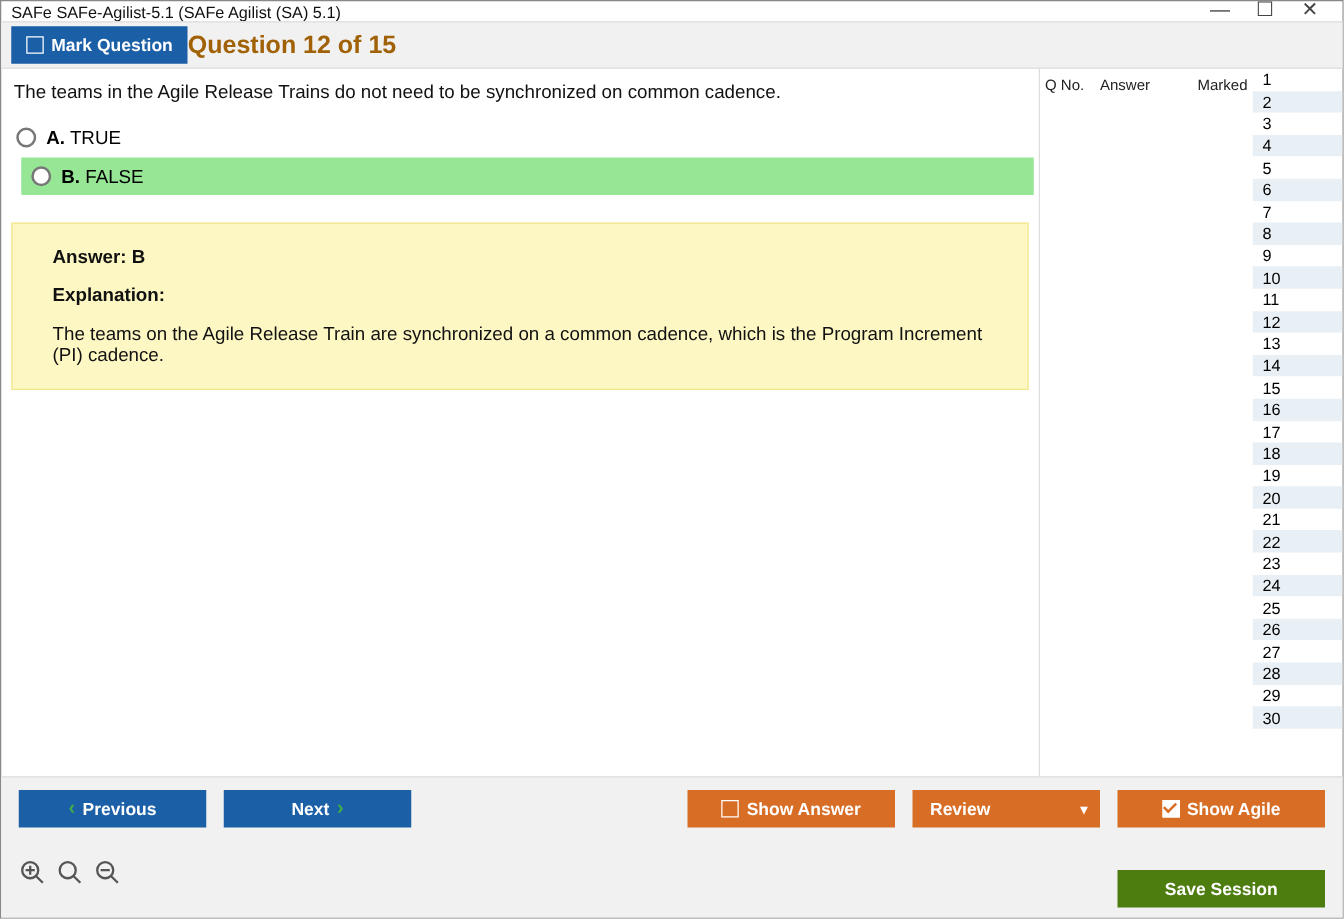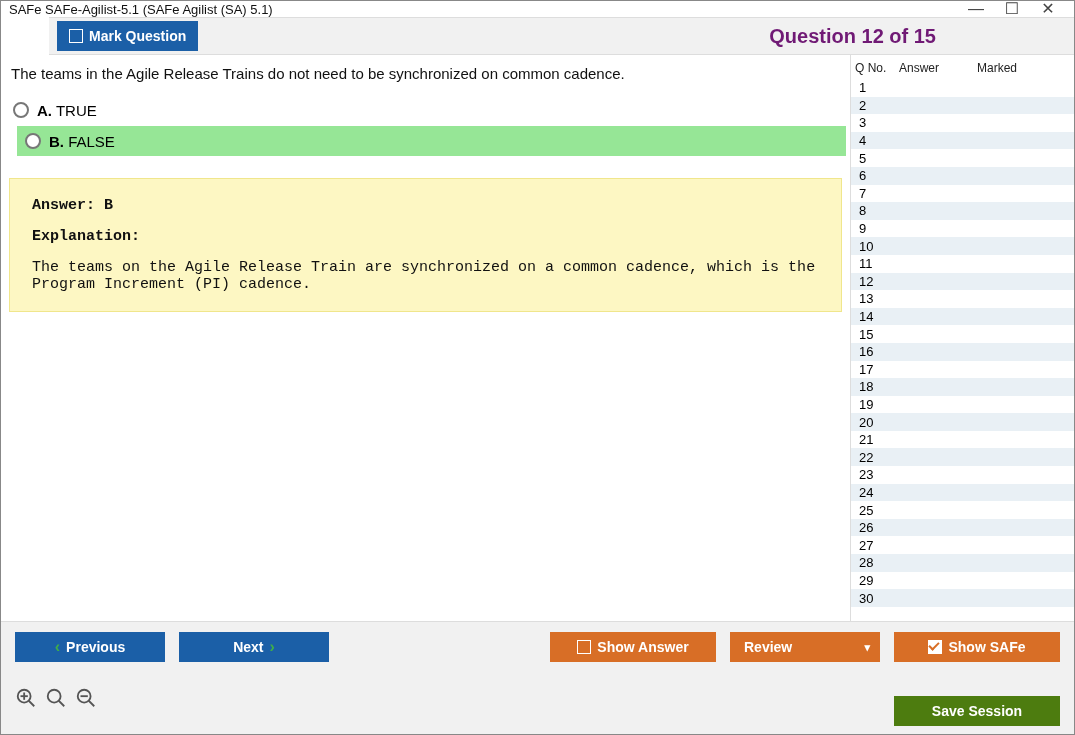--- a/index.html
+++ b/index.html
@@ -1,40 +1,40 @@
 <!DOCTYPE html>
 <html><head>
 <meta charset="utf-8">
 <style>
 * { box-sizing: border-box; margin:0; padding:0; }
 html,body { width:1075px; height:735px; font-family: Arial, Helvetica, sans-serif; font-size:14px; background:#fff; }
 .window { width:1075px; height:735px; border:1px solid #888; position:relative; display:flex; flex-direction:column; }
 .titlebar { height:16px; display:flex; align-items:center; padding:0 8px; font-size:13px; color:#111; }
 .titlebar .title { flex:1; }
 .titlebar .wbtn { width:36px; text-align:center; color:#444; font-size:16px; line-height:28px; }
-.toolbar { height:38px; background:#f1f1f1; border-top:1px solid #ddd; border-bottom:1px solid #ddd; display:flex; align-items:center; padding:0 8px;margin-left:48px; }
+.toolbar { height:38px; background:#f1f1f1; border-top:1px solid #ddd; border-bottom:1px solid #ddd; display:flex; align-items:center; padding:0 8px; }
 .btn { display:inline-flex; align-items:center; justify-content:center; gap:6px; height:30px; border:none; color:#fff; font-weight:600; font-size:14px; padding:0 12px; cursor:pointer; }
 .btn-blue  { background:#1b5fa7; }
 .btn-orange{ background:#d86e26; }
 .btn-dark  { background:#4d7c0f;margin-top:24px; }
 .btn .chk { width:14px; height:14px; border:1.5px solid #fff; display:inline-block; }
 .btn .chk.checked { background:#fff; position:relative; }
 .btn .chk.checked::after{ content:""; position:absolute; left:2px; top:-1px; width:4px; height:8px; border:solid #d86e26; border-width:0 2.5px 2.5px 0; transform:rotate(45deg); }
-.question-title { flex:1; text-align:right; font-size:20px; font-weight:700; color:#701a75; }
+.question-title { flex:1; text-align:left; font-size:20px; font-weight:700; color:#a16207; }
 .body { flex:1; display:flex; min-height:0; }
 .qpane { flex:1; padding:10px 0 10px 0; overflow:auto; }
 .qtext { padding:0 10px 12px 10px; font-size:15px; color:#111; }
 .optrow { display:flex; align-items:center; height:30px; padding:0 8px; margin:1px 4px; font-size:15px;text-align:right; }
 .optrow .radio { width:16px; height:16px; border:2px solid #777; border-radius:50%; margin-right:8px; background:#fff; }
 .optrow .lbl b { font-weight:700; }
 .optrow.correct { background:#96e696;margin-left:16px; }
-.explain { margin:22px 8px 0 8px; background:#fdf7c3; border:1px solid #f0e68c; padding:18px 22px; font-size:15px; color:#111;font-family:Liberation Mono, monospace; }
+.explain { margin:22px 8px 0 8px; background:#fdf7c3; border:1px solid #f0e68c; padding:18px 32px; font-size:15px; color:#111; }
 .explain .ansline { font-weight:700; margin-bottom:14px; }
 .explain .exlabel { font-weight:700; margin-bottom:14px; }
-.sidepane { width:224px; border-left:1px solid #ddd; display:flex; flex-direction:column; }
+.sidepane { width:243px; border-left:1px solid #ddd; display:flex; }
 .side-hdr { display:flex; font-size:12px; color:#222; padding:6px 4px 4px 4px; }
 .side-hdr .c1{ width:44px; }
 .side-hdr .c2{ width:78px; }
 .side-hdr .c3{ flex:1; }
 .qlist { flex:1; overflow-y:scroll; font-size:13px; }
 .qrow { height:17.6px; padding-left:8px; display:flex; align-items:center; }
 .qrow.alt { background:#e9f0f5; }
 
 .qlist::-webkit-scrollbar{ width:16px; }
 .qlist::-webkit-scrollbar-track{ background:#f1f1f1; }
@@ -212,21 +212,21 @@
       <button class="btn btn-orange btn-wide">
         <span class="chk"></span>
         <span>Show Answer</span>
       </button>
       <button class="btn btn-orange review">
         <span>Review</span>
         <span class="caret">▾</span>
       </button>
       <button class="btn btn-orange btn-wide">
         <span class="chk checked"></span>
-        <span>Show SAFe</span>
+        <span>Show Agile</span>
       </button>
     </div>
     <div class="frow" style="margin-bottom:0">
       <div class="zoomrow">
         <span>
           <svg viewBox="0 0 24 24" fill="none" stroke="#555" stroke-width="2">
               <circle cx="10" cy="10" r="7"></circle>
               <line x1="15" y1="15" x2="21" y2="21"></line>
               <line x1="10" y1="6" x2="10" y2="14"></line>
               <line x1="6" y1="10" x2="14" y2="10"></line>

